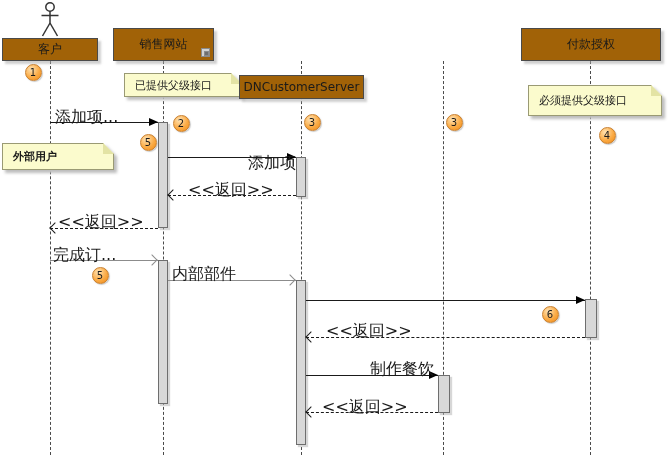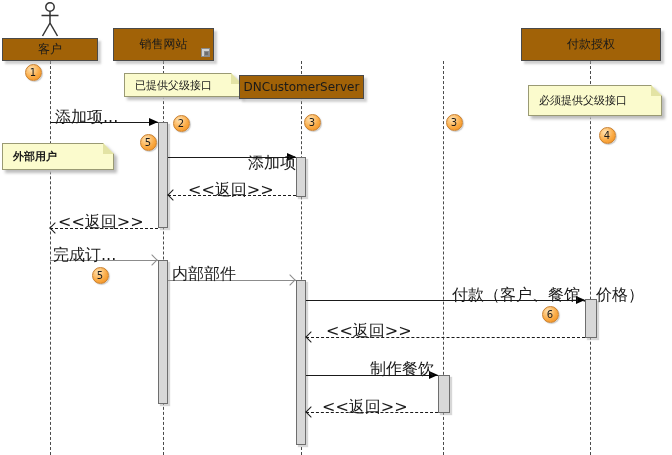--- a/index.html
+++ b/index.html
@@ -66,21 +66,20 @@
     <div class="chev left" style="left: 51px; top: 224px;"></div>
     <div class="msg-label" style="left: 58px; top: 212px;">&lt;&lt;返回&gt;&gt;</div>
     <div class="msg-line async" style="left: 50px; top: 260px; width: 108px;"></div>
     <div class="chev right" style="left: 148px; top: 256px;"></div>
     <div class="msg-label" style="left: 53px; top: 245px;">完成订...</div>
     <div class="msg-line async" style="left: 168px; top: 280px; width: 128px;"></div>
     <div class="chev right" style="left: 286px; top: 276px;"></div>
     <div class="msg-label" style="left: 172px; top: 264px;">内部部件</div>
     <div class="msg-line sync" style="left: 306px; top: 300px; width: 279px;"></div>
     <div class="head-filled" style="left: 576px; top: 296px;"></div>
-    <div class="msg-label" style="left: 452px; top: 285px;">付款（客户、餐馆、价格）</div>
     <div class="msg-line return" style="left: 306px; top: 337px; width: 279px;"></div>
     <div class="chev left" style="left: 307px; top: 333px;"></div>
     <div class="msg-label" style="left: 326px; top: 321px;">&lt;&lt;返回&gt;&gt;</div>
     <div class="msg-line sync" style="left: 306px; top: 375px; width: 132px;"></div>
     <div class="head-filled" style="left: 429px; top: 371px;"></div>
     <div class="msg-label" style="left: 370px; top: 359px;">制作餐饮</div>
     <div class="msg-line return" style="left: 306px; top: 412px; width: 132px;"></div>
     <div class="chev left" style="left: 307px; top: 408px;"></div>
     <div class="msg-label" style="left: 322px; top: 397px;">&lt;&lt;返回&gt;&gt;</div>
     <div class="note-wrap" style="left: 124px; top: 73px; width: 118px; height: 24px;">

